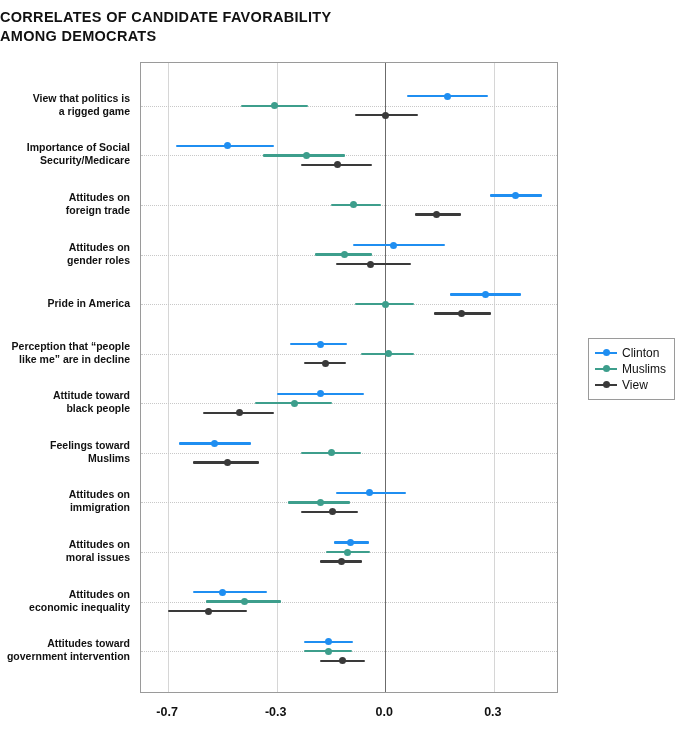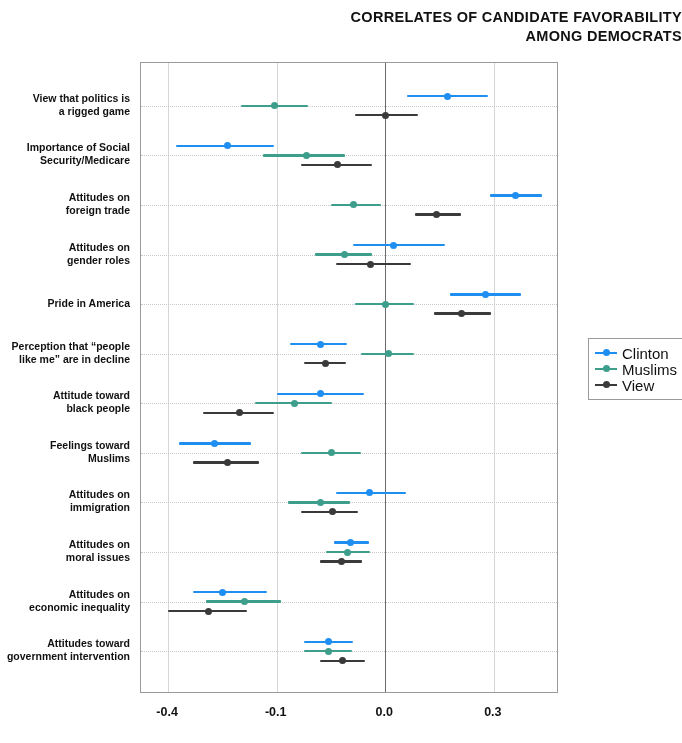--- a/index.html
+++ b/index.html
@@ -19,21 +19,21 @@
     position: absolute;
     left: 0; top: 0;
     width: 682px;
     height: 743px;
   }
   .chart-title {
     position: absolute;
     left: 0;
     top: 8px;
     width: 682px;
-    text-align: right;
+    text-align: left;
     font-size: 14.5px;
     font-weight: bold;
     letter-spacing: 0.3px;
     line-height: 19px;
     color: #111111;
     white-space: pre-line;
   }
   
   #plot {
     position: absolute;
@@ -122,21 +122,21 @@
   }
   .legend-swatch .dot {
     position: absolute;
     left: 7.5px;
     top: -2.8px;
     width: 7px;
     height: 7px;
     border-radius: 50%;
   }
   .legend-label {
-    font-size: 15px;
+    font-size: 12px;
     color: #111111;
   }
 </style>
 </head>
 <body>
 
 <div id="chart-root">
 
   <div class="chart-title">CORRELATES OF CANDIDATE FAVORABILITY
 AMONG DEMOCRATS</div>
@@ -226,22 +226,22 @@
       <div class="rowgrid" style="top: 588.208px;"></div>
       <div class="ci-bar" style="left: 162.857px; width: 48.8571px; top: 577.508px; background: rgb(31, 142, 241);"></div>
       <div class="point" style="left: 183.786px; top: 575.208px; background: rgb(31, 142, 241);"></div>
       <div class="ci-bar" style="left: 162.857px; width: 47.7714px; top: 587.008px; background: rgb(61, 158, 140);"></div>
       <div class="point" style="left: 183.786px; top: 584.708px; background: rgb(61, 158, 140);"></div>
       <div class="ci-bar" style="left: 179.143px; width: 44.5143px; top: 596.508px; background: rgb(58, 58, 58);"></div>
       <div class="point" style="left: 198.443px; top: 594.208px; background: rgb(58, 58, 58);"></div>
     </div>
 
   <div id="xaxis-labels">
-      <div class="xtick-label" style="left: 137.143px; top: 705px;">-0.4</div>
-      <div class="xtick-label" style="left: 245.714px; top: 705px;">-0.1</div>
+      <div class="xtick-label" style="left: 137.143px; top: 705px;">-0.7</div>
+      <div class="xtick-label" style="left: 245.714px; top: 705px;">-0.3</div>
       <div class="xtick-label" style="left: 354.286px; top: 705px;">0.0</div>
       <div class="xtick-label" style="left: 462.857px; top: 705px;">0.3</div>
     </div>
 
   <div id="legend">
       <div class="legend-item">
         <span class="legend-swatch" style="background: rgb(31, 142, 241);">
           <span class="dot" style="background: rgb(31, 142, 241);"></span>
         </span>
         <span class="legend-label">Clinton</span>

